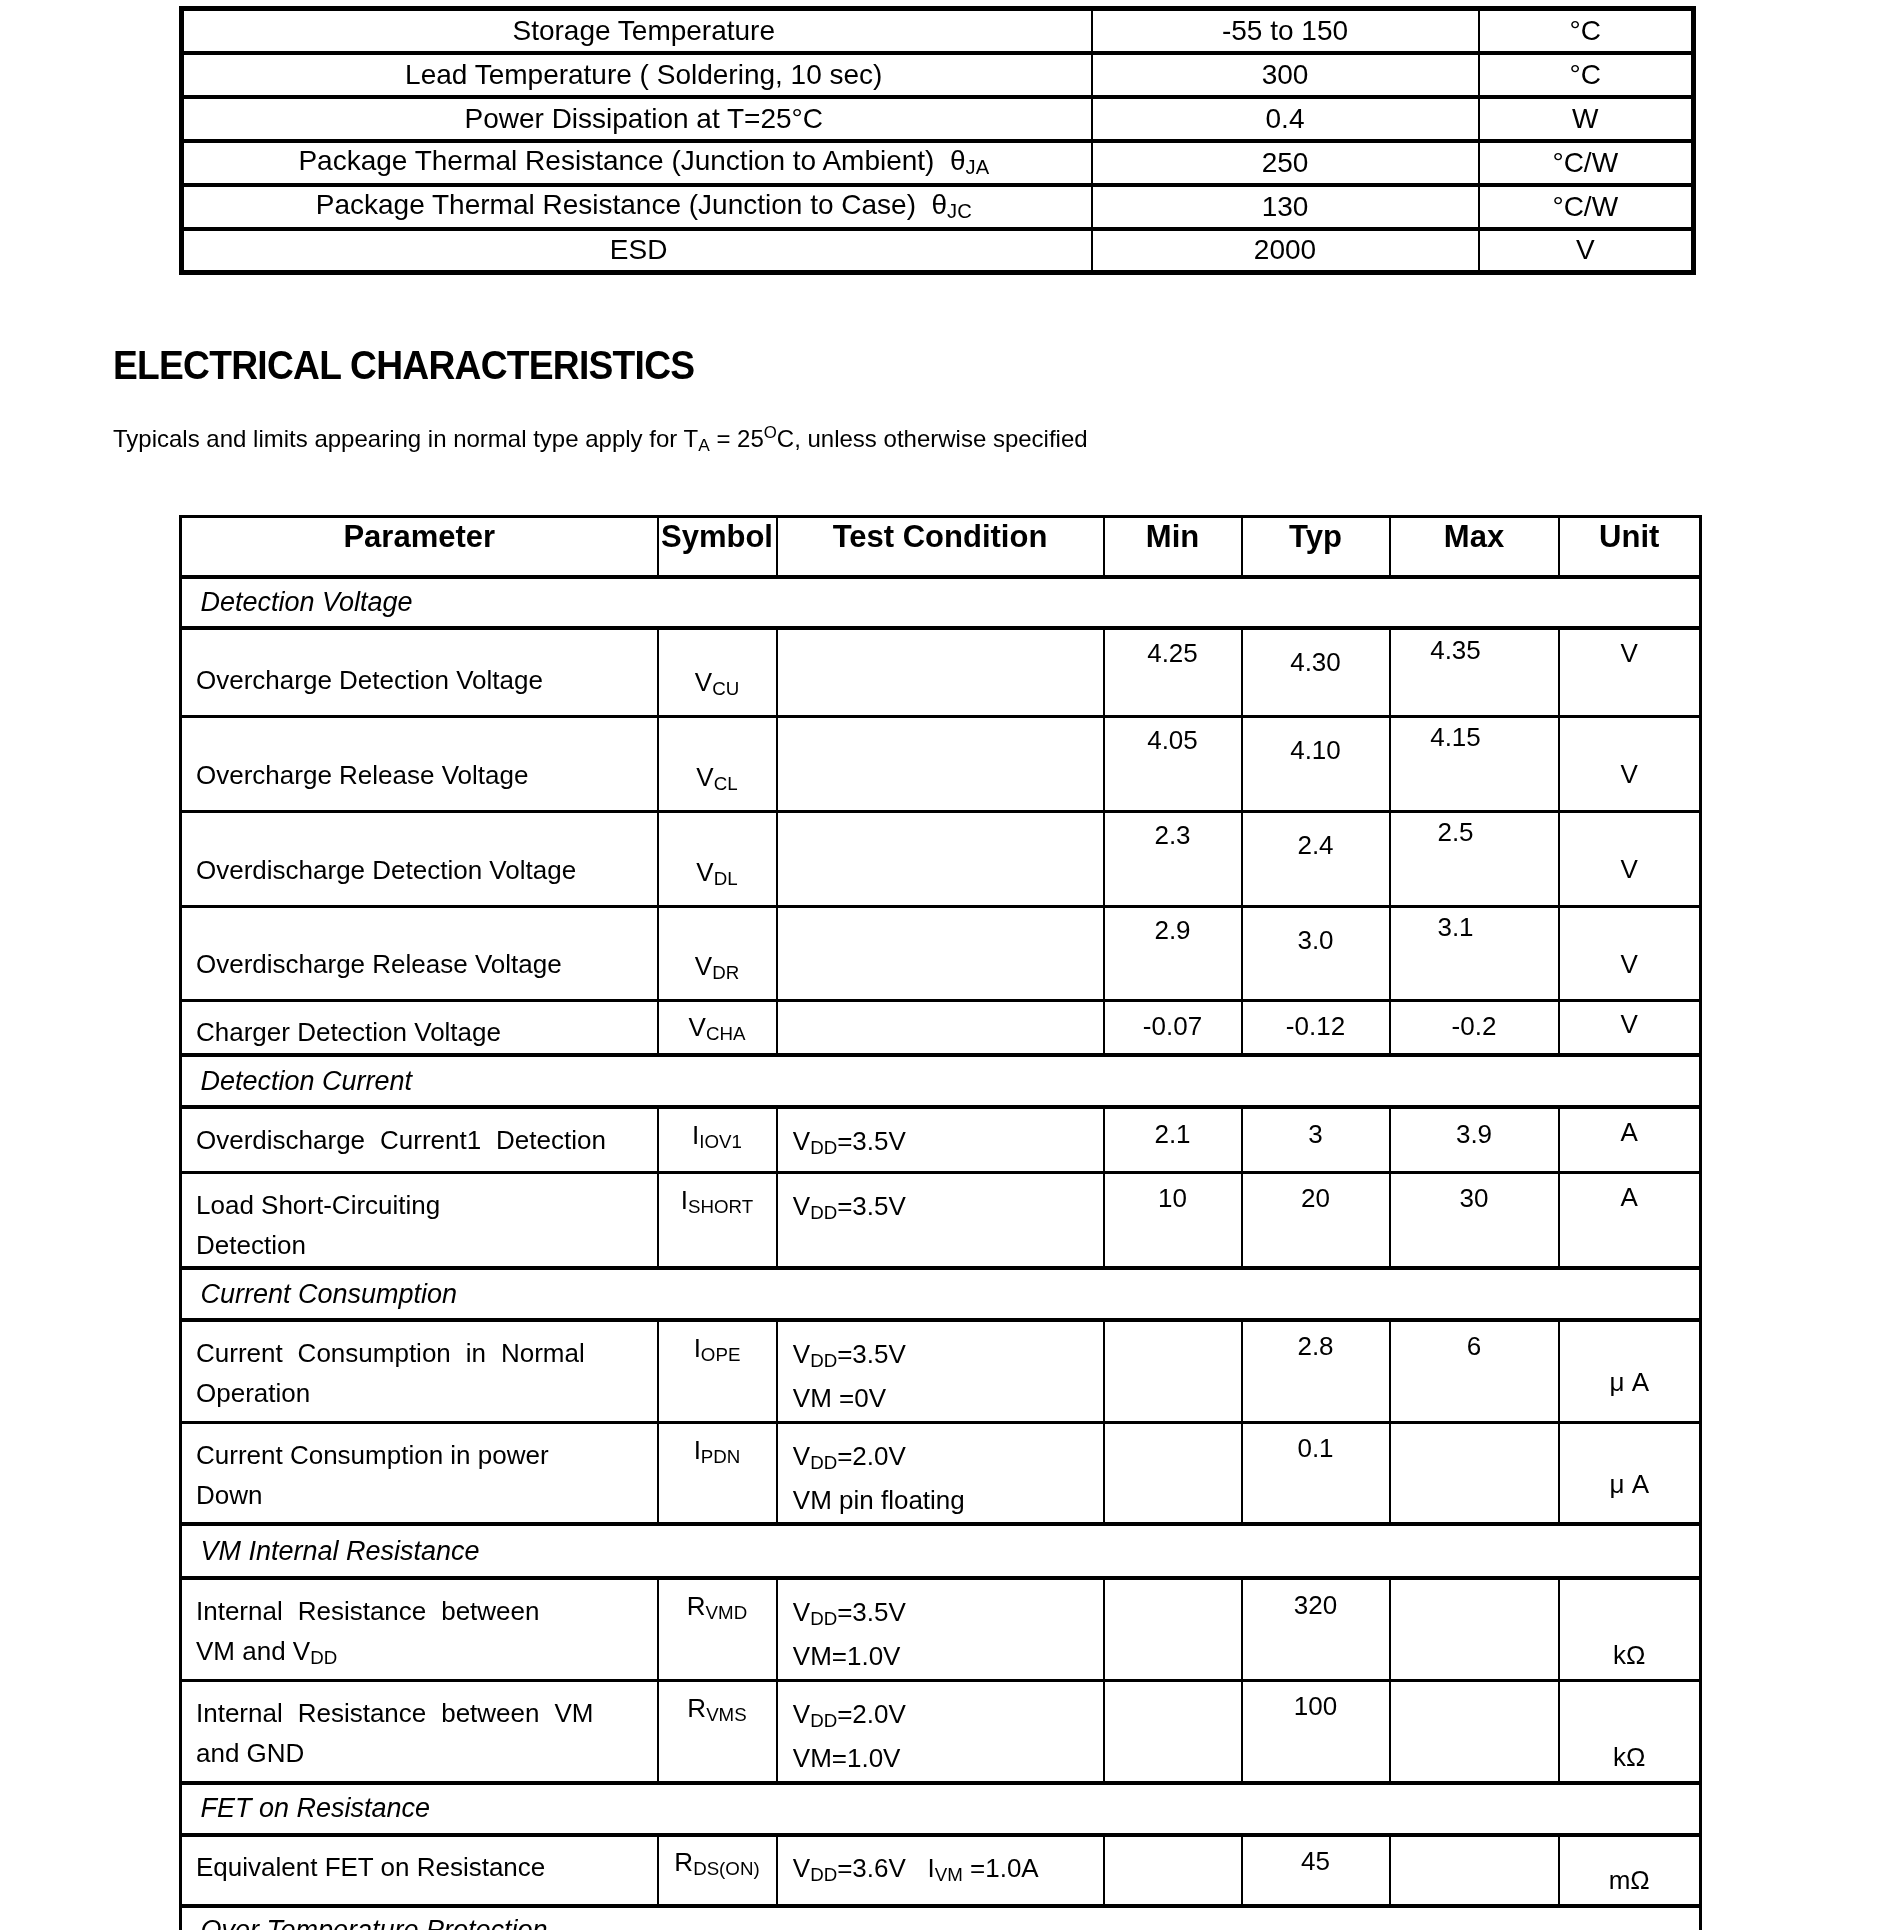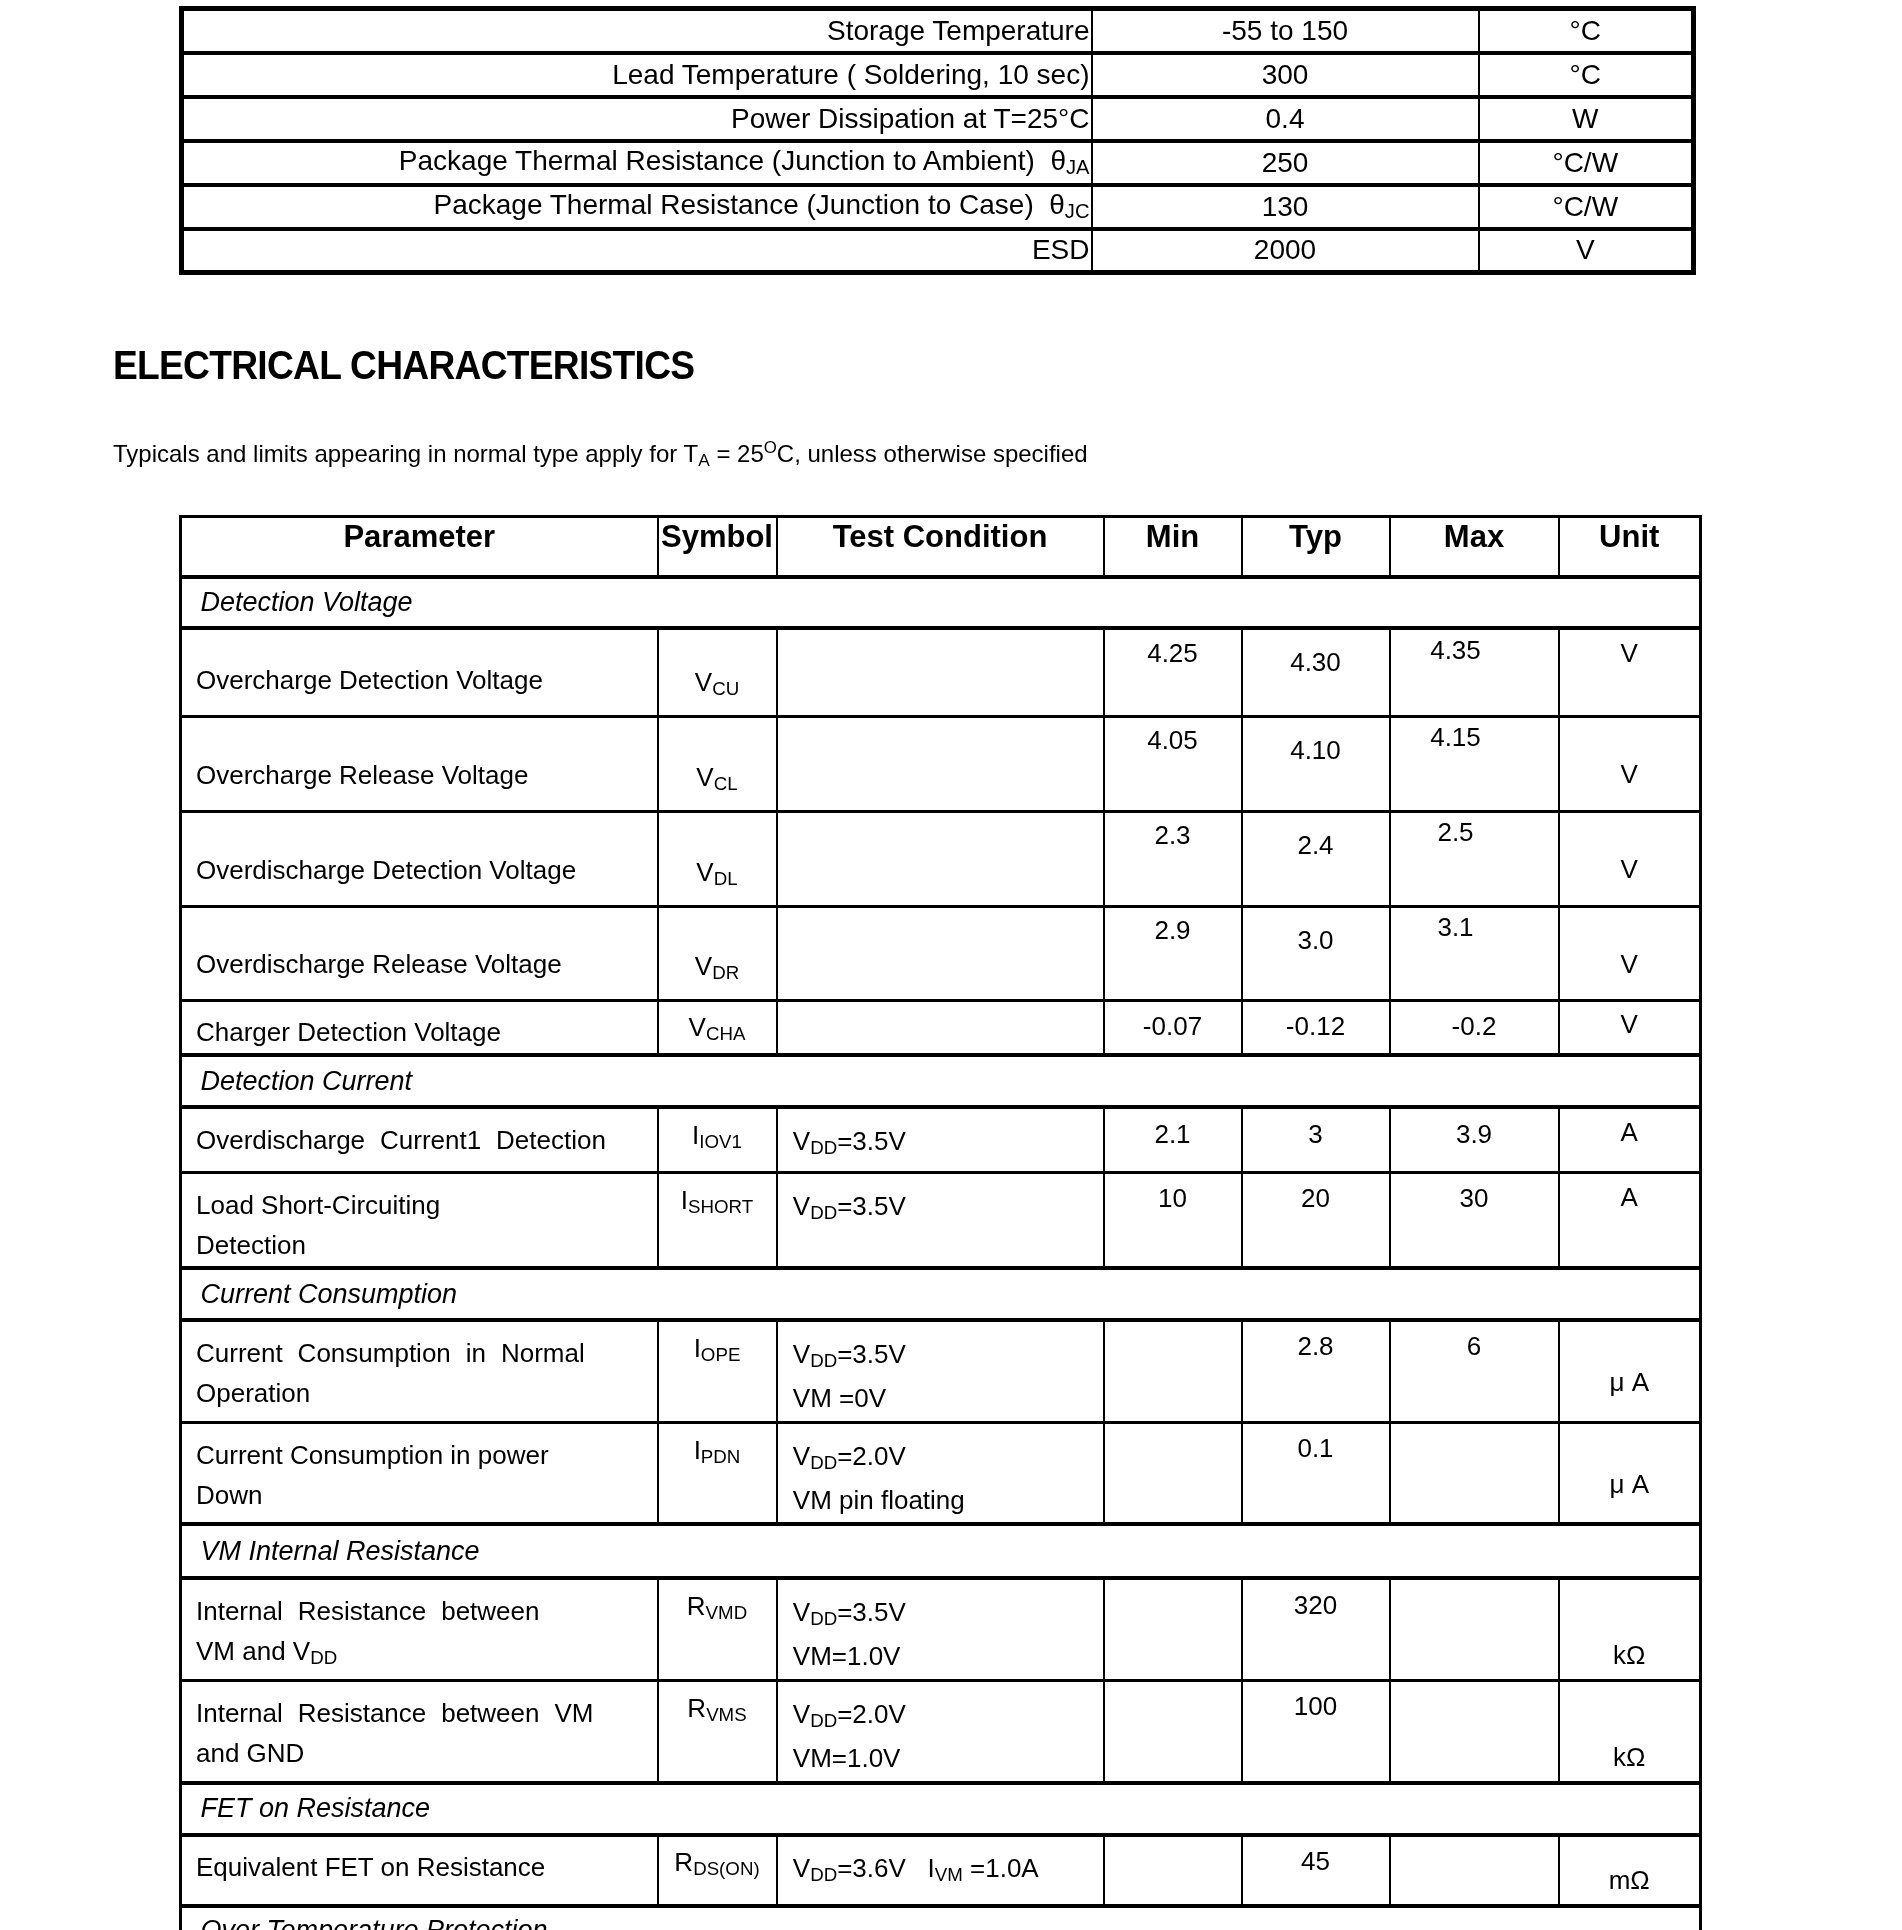--- a/index.html
+++ b/index.html
@@ -9,29 +9,29 @@
     font-family:"Liberation Sans","DejaVu Sans",sans-serif;
   }
   table{border-collapse:collapse;table-layout:fixed;}
   td,th{overflow:visible;}
 
   
   #abs{position:absolute;left:179px;top:6.1px;width:1512px;border:5.4px solid #000;}
   #abs td{border:2.3px solid #000;border-top-width:4.6px;border-bottom-width:4.6px;
           font-size:28px;vertical-align:middle;}
   #abs col.c1{width:910px}#abs col.c2{width:387px}#abs col.c3{width:215px}
-  #abs .a-param{text-align:right;padding-left:14px;margin-left:48px;}
+  #abs .a-param{text-align:center;padding-left:14px;margin-left:48px;}
   #abs .a-param.flush{padding-left:3.8px;}
   #abs .a-val,#abs .a-unit{text-align:center;}
 
   
   #ec-title{position:absolute;left:113px;top:343px;font-size:40px;font-weight:bold;
             letter-spacing:-0.8px;white-space:nowrap;}
   #ec-title span{display:inline-block;transform:scaleX(0.93);transform-origin:left;}
-  #ec-note{position:absolute;left:113px;top:423px;font-size:24px;white-space:nowrap;margin-top:15px;}
+  #ec-note{position:absolute;left:113px;top:423px;font-size:24px;white-space:nowrap;}
 
   
   #ec{position:absolute;left:179px;top:515px;width:1520px;border:3.8px solid #000;}
   #ec col.c1{width:477px}#ec col.c2{width:119px}#ec col.c3{width:327px}
   #ec col.c4{width:138px}#ec col.c5{width:148px}#ec col.c6{width:169px}#ec col.c7{width:142px}
   #ec th,#ec td{border:2.3px solid #000;font-size:26px;}
   #ec thead th{border-bottom-width:4.6px;font-weight:bold;font-size:31px;
                text-align:center;vertical-align:middle;padding-bottom:20px;}
   #ec tr.data td{border-top-width:3.1px;border-bottom-width:3.1px;}
   #ec tr.section td{border-top-width:4.6px;border-bottom-width:4.6px;

